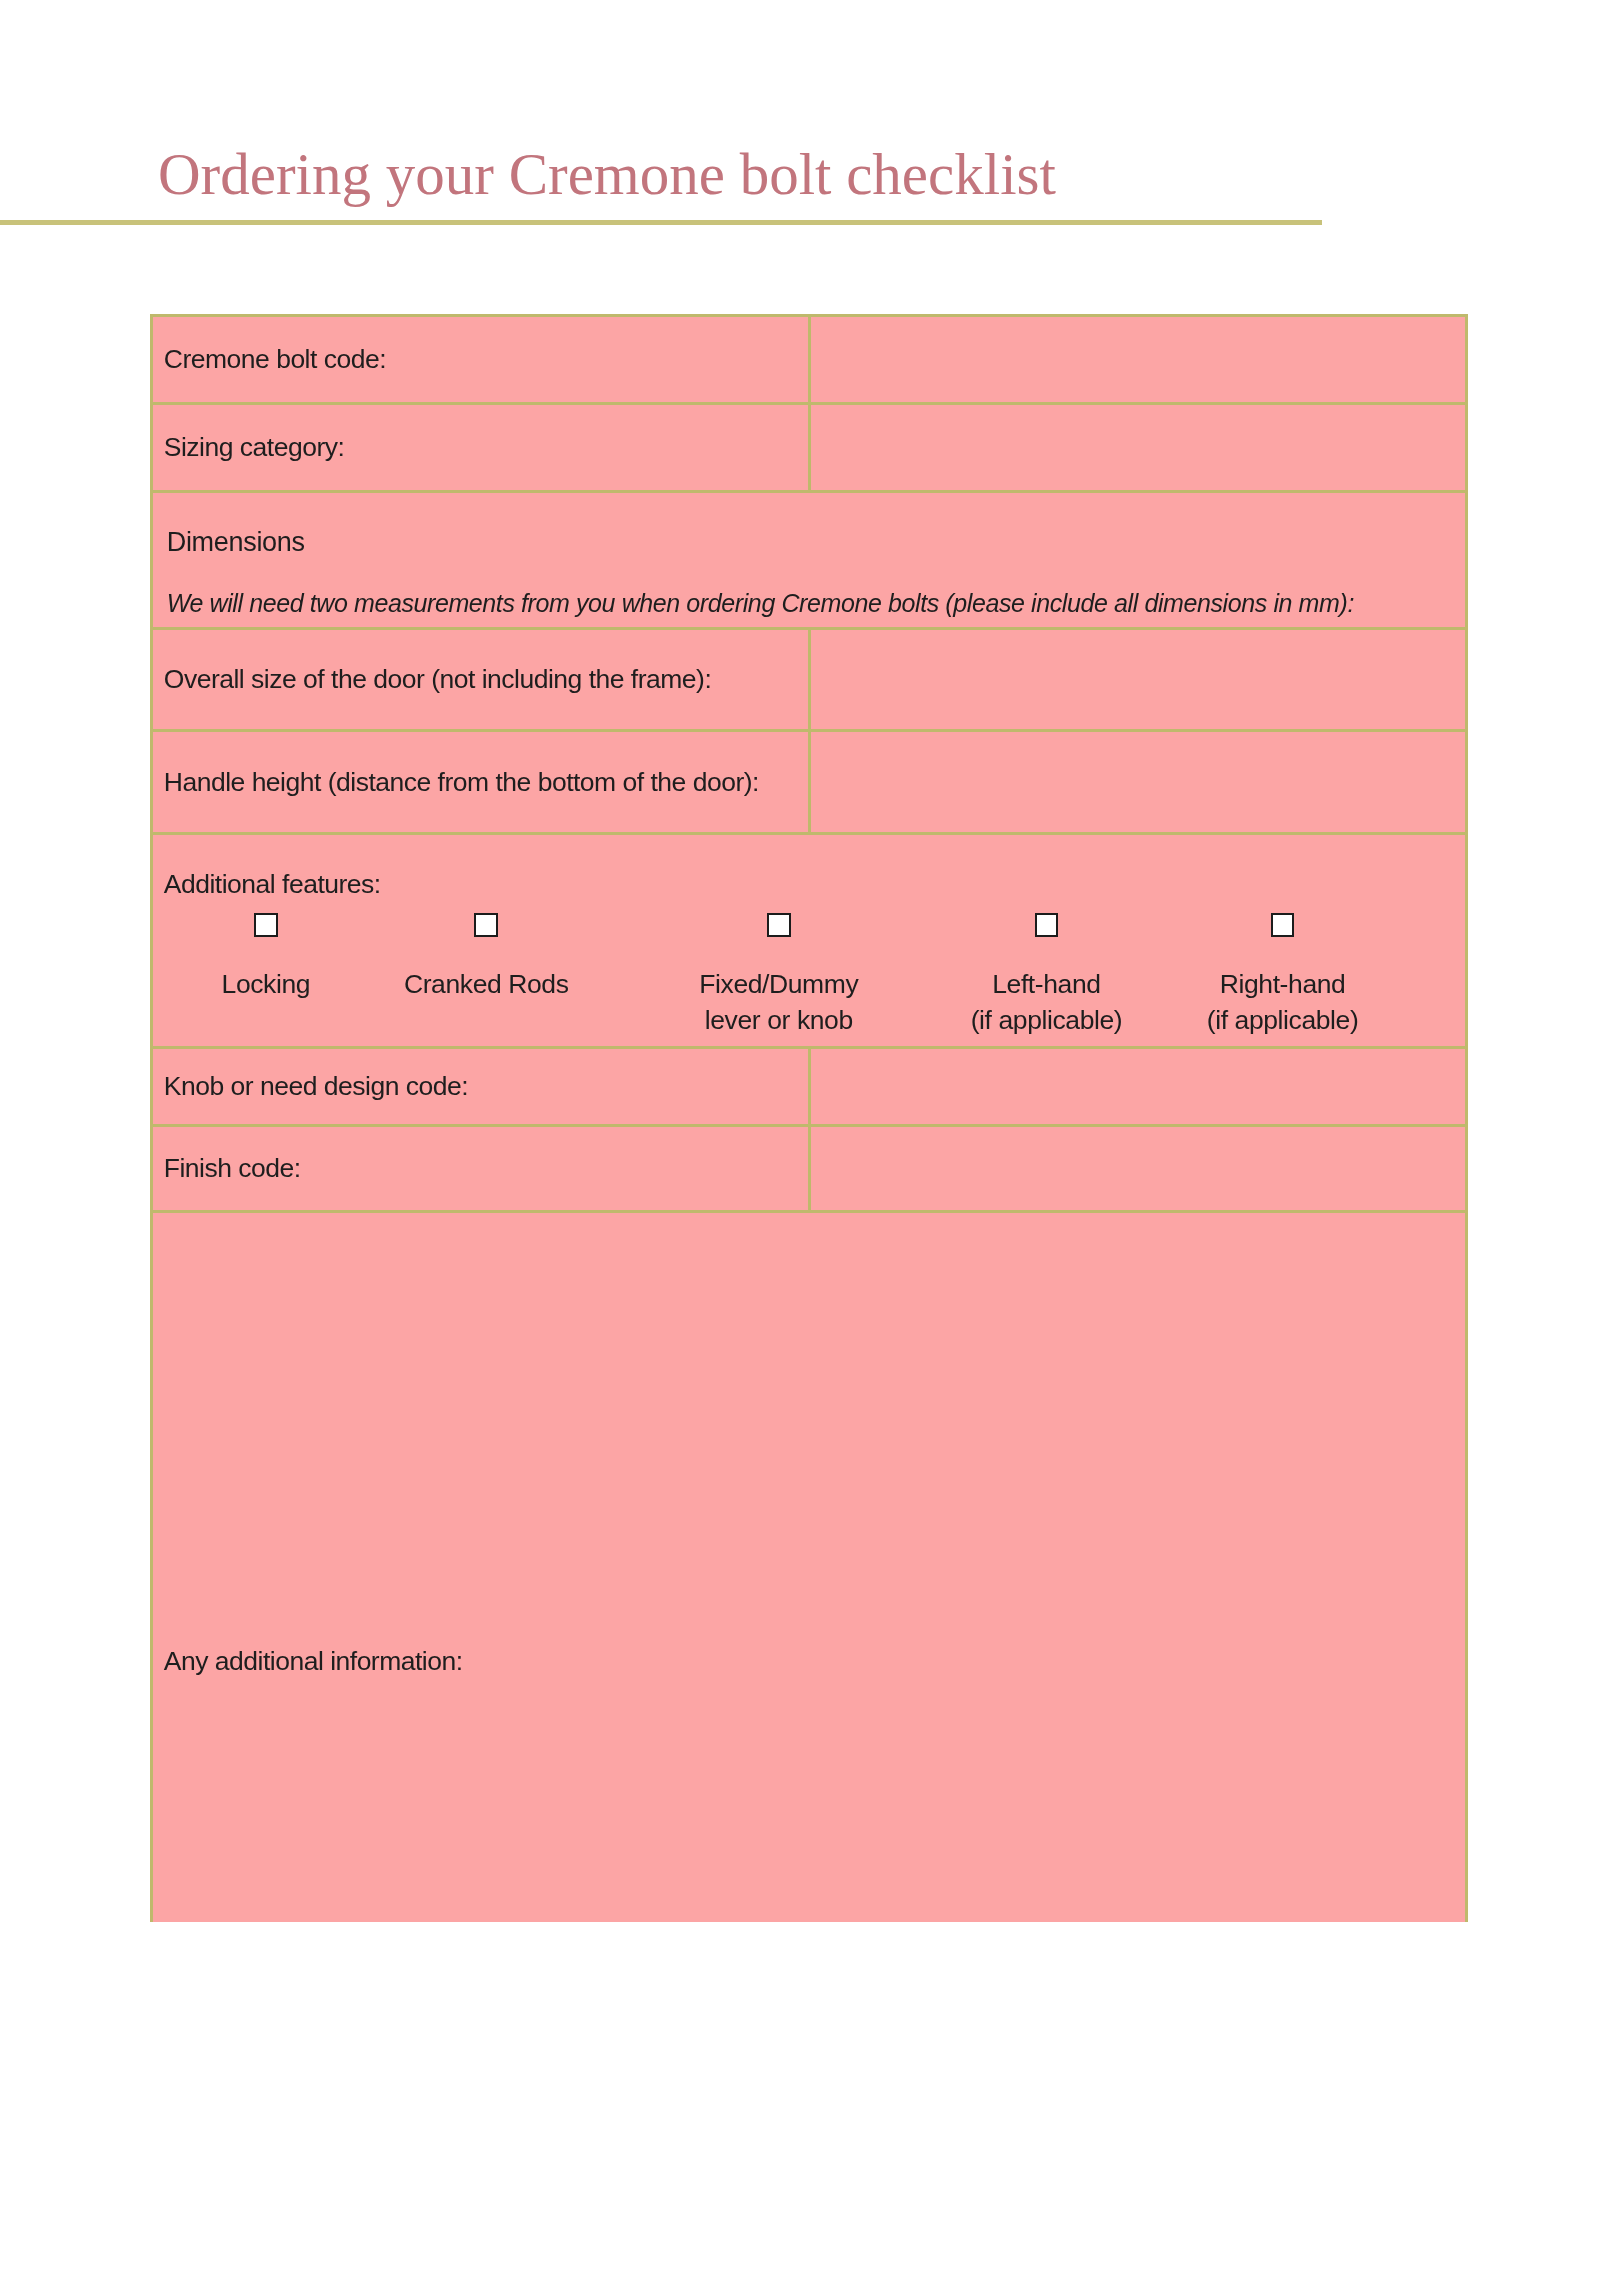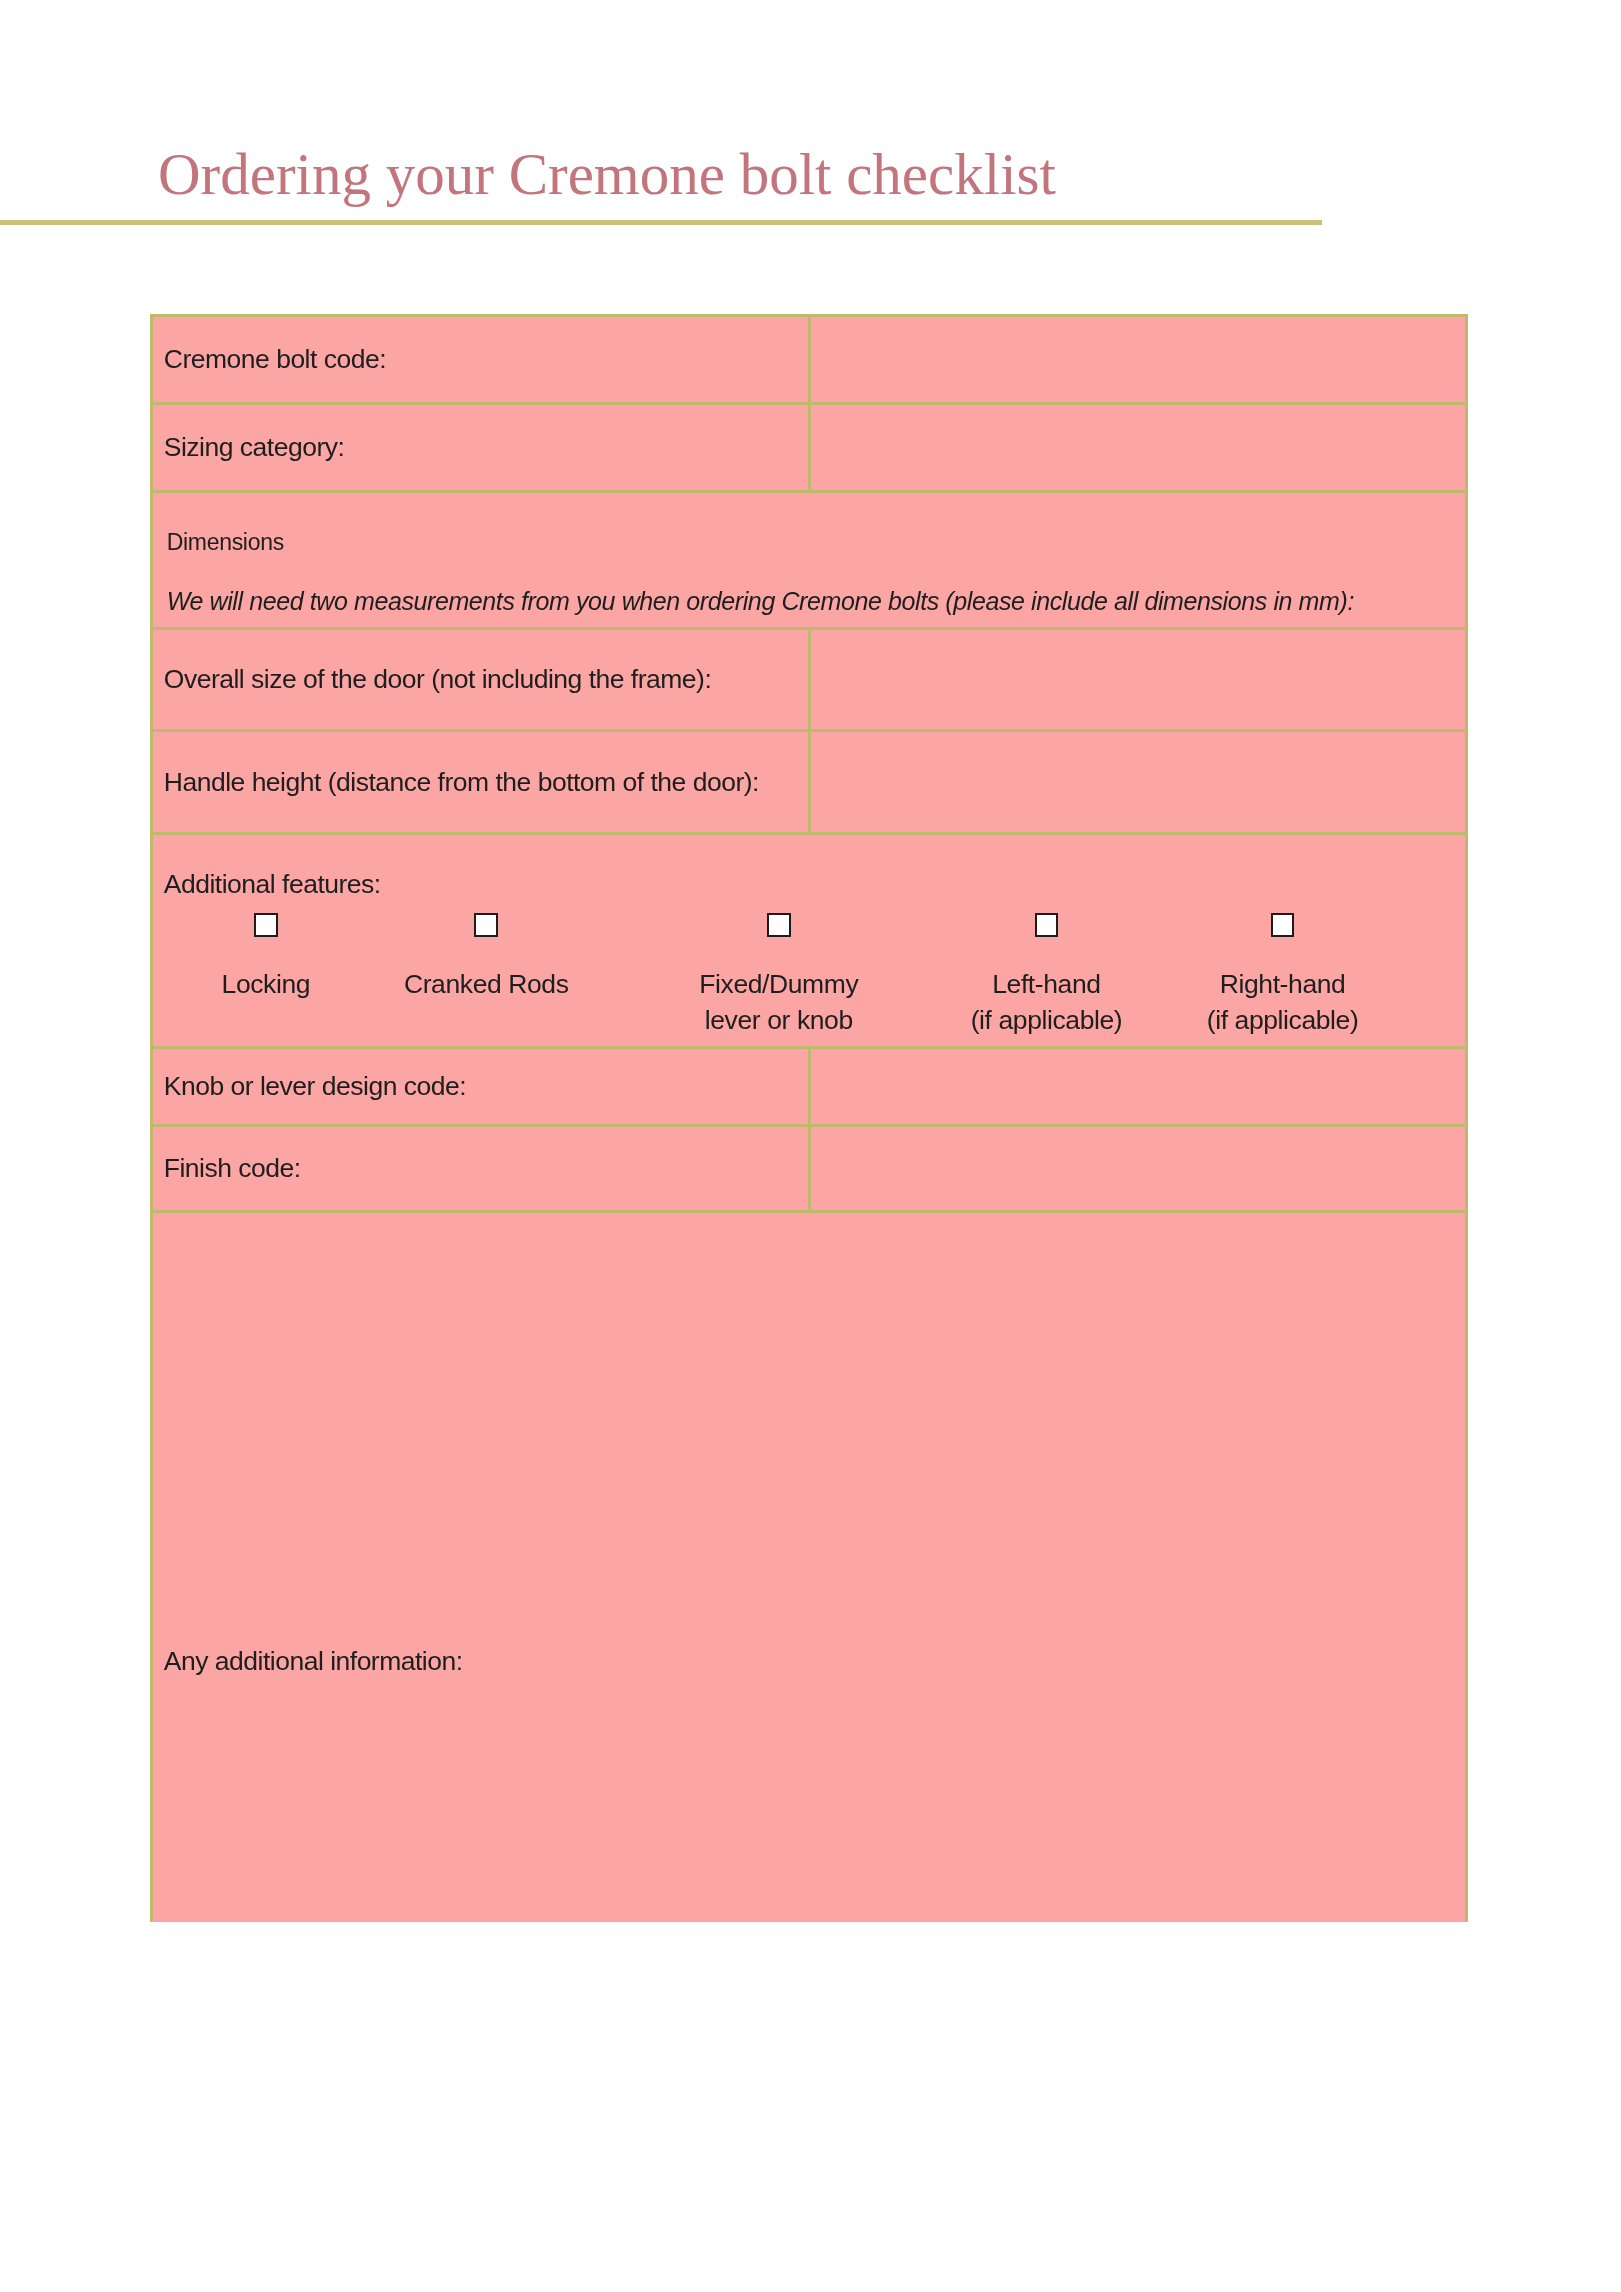--- a/index.html
+++ b/index.html
@@ -55,21 +55,21 @@
   tr.h-sm2{height:88px;}
   tr.h-dim{height:137px;}
   tr.h-md1{height:102px;}
   tr.h-md2{height:103px;}
   tr.h-feat{height:214px;}
   tr.h-sm3{height:78px;}
   tr.h-sm4{height:86px;}
   tr.h-big{height:877px;}
 
   td.dim-cell{vertical-align:top;padding:25.5px 15.7px 0 13.7px;}
-  .dim-heading{font-size:23px;letter-spacing:-0.3px;}
+  .dim-heading{font-size:27px;letter-spacing:-0.3px;}
   .dim-note{
     margin-top:31px;
     font-style:italic;
     font-size:25px;
     letter-spacing:-0.4px;
     padding-left:0px;
   }
 
   td.feat-cell{vertical-align:top;padding:25.5px 0 0 0;}
   .feat-label{padding-left:10.8px;font-size:26.5px;}
@@ -187,21 +187,21 @@
                 <span>Right-hand</span>
                 <span>(if applicable)</span>
               </div>
             </div>
 
           </div>
         </td>
       </tr>
 
       <tr class="h-sm3">
-        <td class="lbl">Knob or lever design code:</td>
+        <td class="lbl">Knob or need design code:</td>
         <td class="fill"></td>
       </tr>
 
       <tr class="h-sm4">
         <td class="lbl">Finish code:</td>
         <td class="fill"></td>
       </tr>
 
       <tr class="h-big">
         <td class="info-cell" colspan="2">

